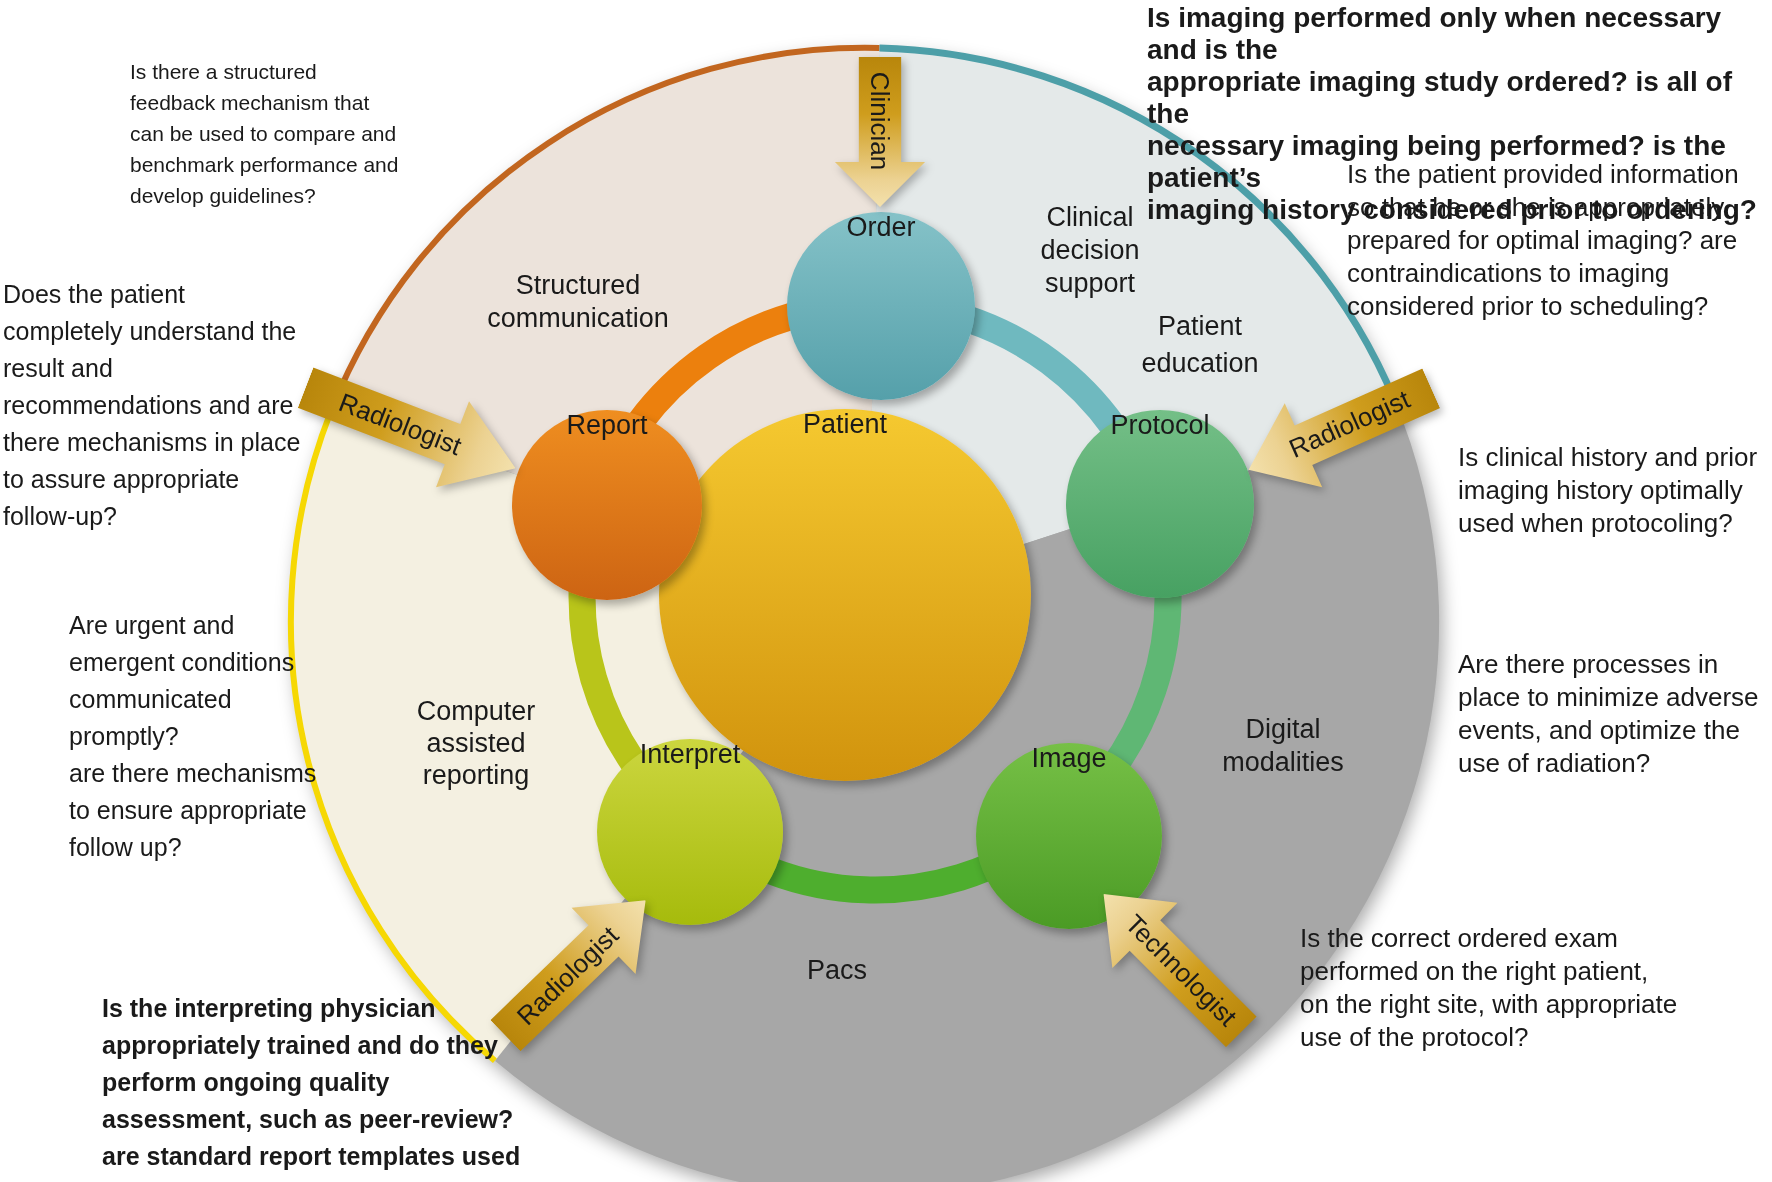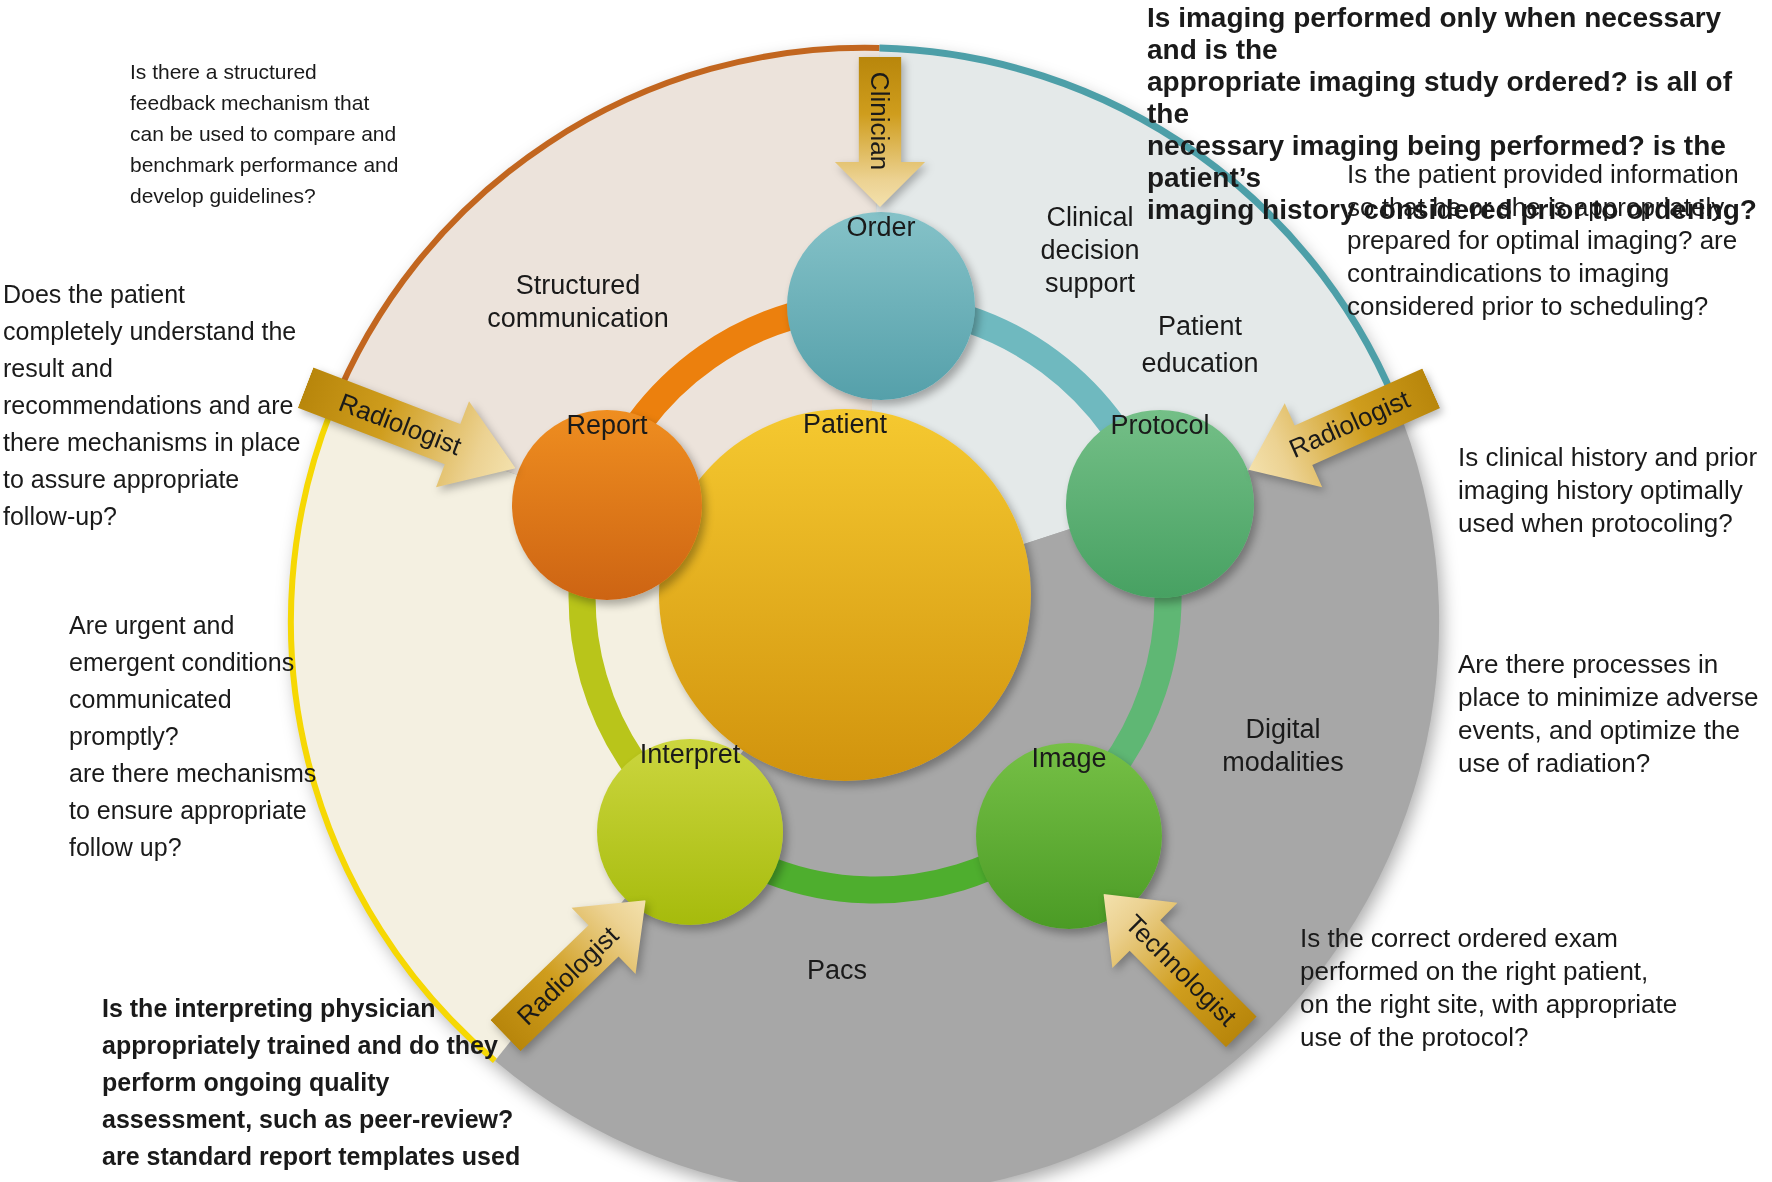--- a/index.html
+++ b/index.html
@@ -103,20 +103,23 @@
   <div class="seg-label" style="left:578px; top:290px;">Structured
 communication</div>
   <div class="seg-label" style="left:1090px; top:238px;">Clinical
 decision
 support</div>
   <div class="seg-label" style="left:1200px; top:333px; line-height:37px;">Patient
 education</div>
   <div class="seg-label" style="left:1283px; top:734px;">Digital
 modalities</div>
   <div class="seg-label" style="left:837px; top:958px;">Pacs</div>
+  <div class="seg-label" style="left:476px; top:731px; line-height:32px;">Computer
+assisted
+reporting</div>
 
   <div class="arrow-wrap" style="left:805px; top:86px;">
     <div class="arrow a-clinician" style="left:0; top:0;">
       <span>Clinician</span>
     </div>
   </div>
   <div class="arrow-wrap" style="left:298px; top:381px;">
     <div class="arrow a-radiologist-tl" style="left:0; top:0;">
       <span>Radiologist</span>
     </div>

